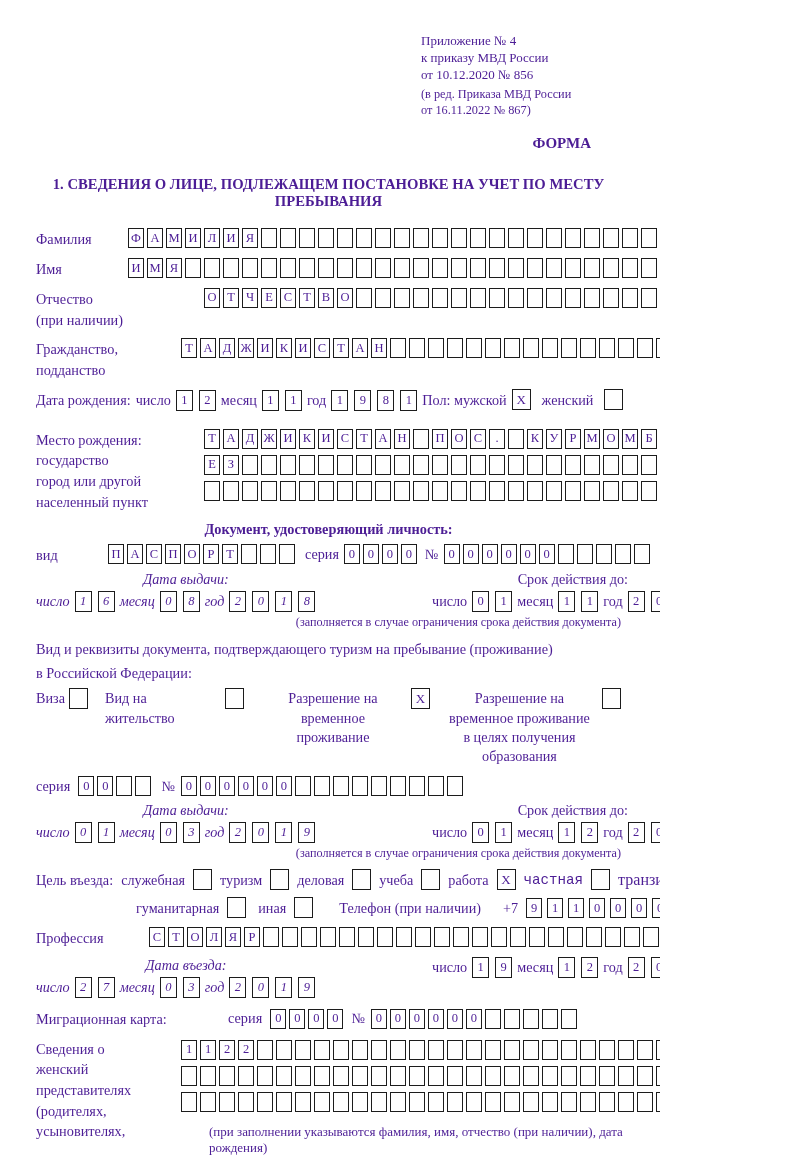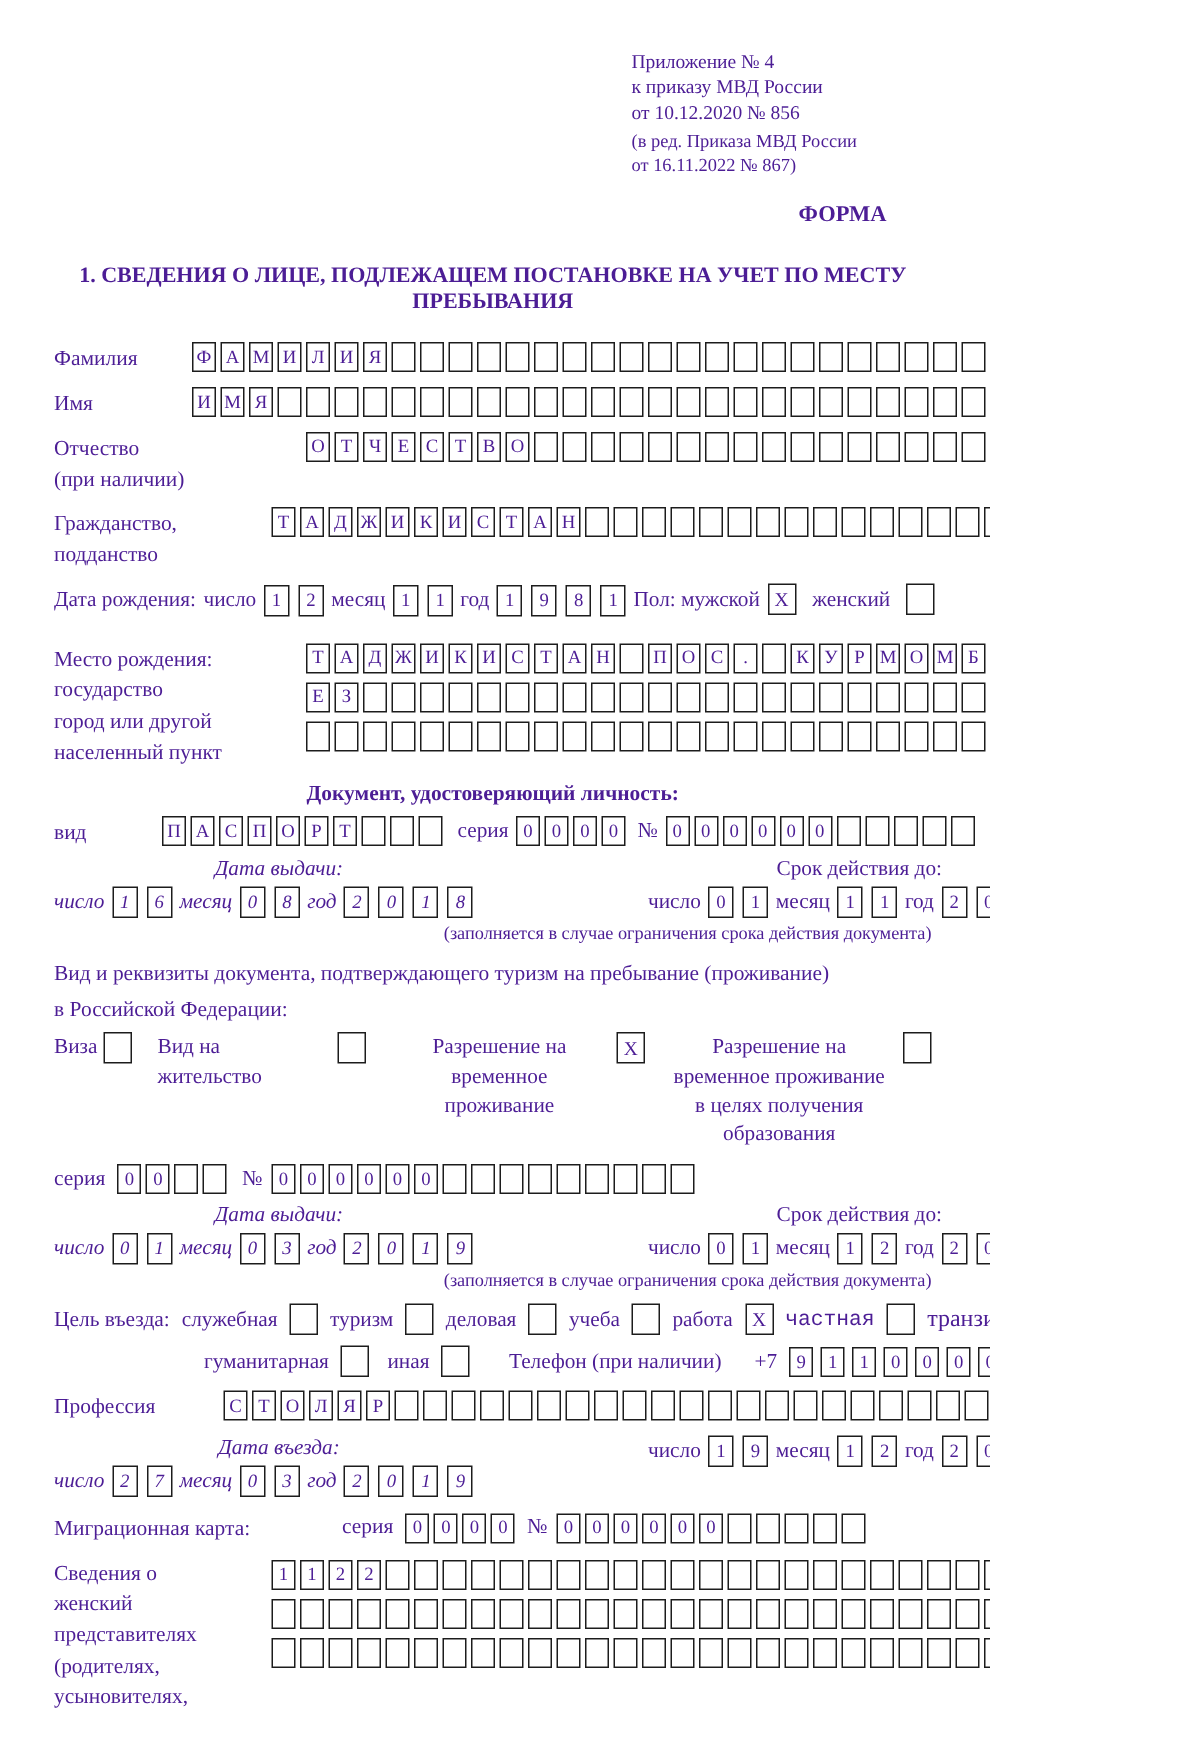--- a/index.html
+++ b/index.html
@@ -734,16 +734,17 @@
           <span class="cell"></span>
           <span class="cell"></span>
           <span class="cell"></span>
           <span class="cell"></span>
           <span class="cell"></span>
           <span class="cell"></span>
           <span class="cell"></span>
           <span class="cell"></span>
           <span class="cell"></span>
         </div>
+      <div class="guard-note" style="padding-left:28px;">(при заполнении указываются фамилия, имя, отчество (при наличии), дата рождения)</div>
     </div>
   </div>
 
 </div>
 
 </body></html>

